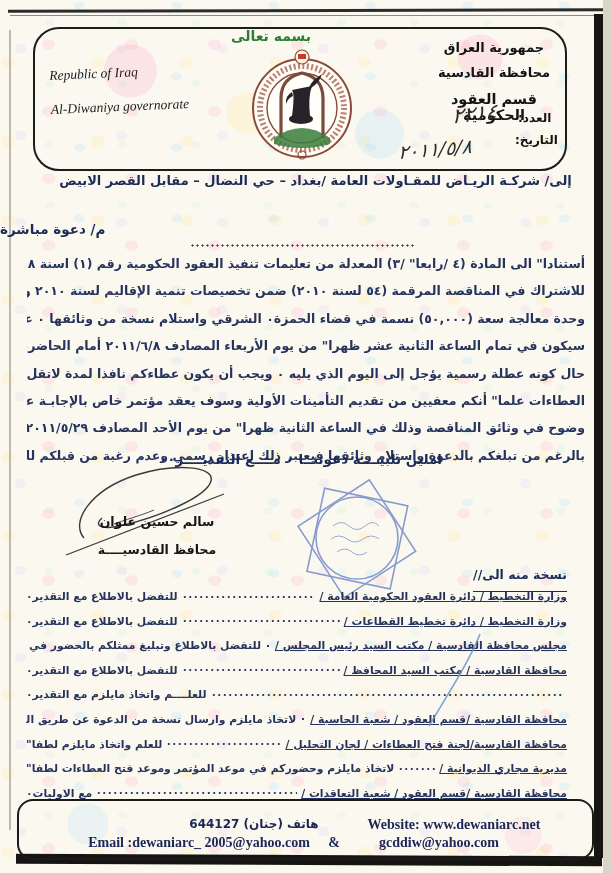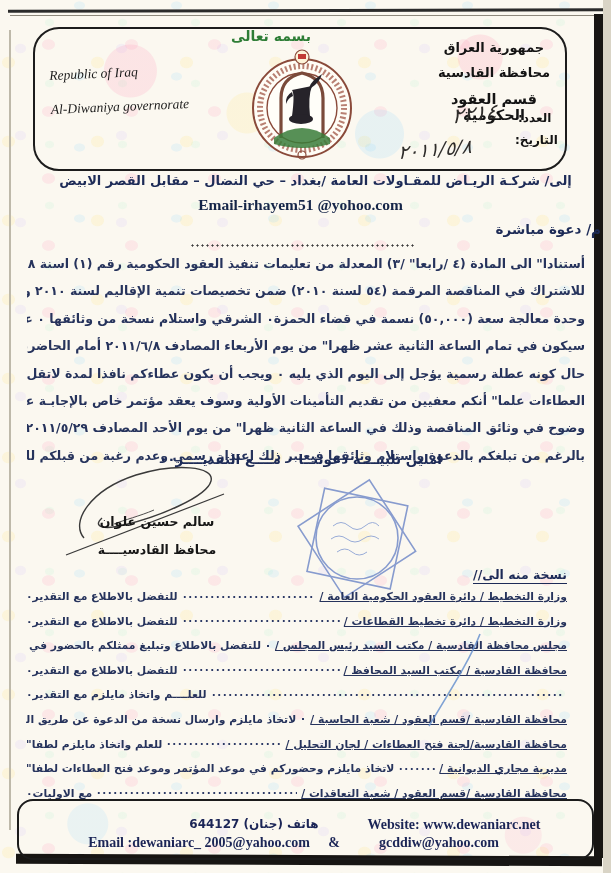--- a/index.html
+++ b/index.html
@@ -43,40 +43,40 @@
   .lbl{position:absolute;font-weight:bold;font-size:12px;color:#141414;direction:rtl;}
   .lbl-num{left:518px;top:111px;}
   .lbl-date{left:515px;top:133px;}
   .hw{position:absolute;font-style:italic;color:#2f2d2b;direction:rtl;white-space:nowrap;}
   .hw-number{left:452px;top:102px;font-size:21px;letter-spacing:4px;transform:rotate(-7deg) skewX(-10deg);}
   .hw-date{left:398px;top:138px;font-size:19px;letter-spacing:2px;transform:rotate(-5deg) skewX(-7deg);}
 
   
   .to-line{position:absolute;left:0;right:10px;top:173px;text-align:center;direction:rtl;font-weight:bold;font-size:13px;color:#1d2b57;padding-left:30px;}
   .email-line{position:absolute;left:0;right:10px;top:196px;text-align:center;font-family:"Liberation Serif",serif;font-weight:bold;font-size:15.5px;color:#152548;}
-  .subject-line{position:absolute;left:0;right:10px;top:221px;text-align:right;direction:rtl;font-weight:bold;font-size:13.5px;color:#1d2b57;}
+  .subject-line{position:absolute;left:0;right:10px;top:221px;text-align:left;direction:rtl;font-weight:bold;font-size:13.5px;color:#1d2b57;}
   .dots-sep{position:absolute;left:190px;top:243px;width:225px;height:5px;
     background-image:radial-gradient(circle,#3a3a3a 0.9px,transparent 1.2px);
     background-size:5px 5px;background-repeat:repeat-x;background-position:left center;}
 
   
   .body-block{position:absolute;left:27px;top:250px;width:558px;direction:rtl;color:#26335c;font-size:12.5px;font-weight:600;}
   .body-line{height:27.4px;line-height:27.4px;white-space:nowrap;text-align:justify;text-align-last:justify;overflow:hidden;}
   .body-line.last{text-align:right;text-align-last:right;}
   .closing{position:absolute;left:0;right:10px;top:451px;text-align:center;direction:rtl;font-weight:bold;font-size:13.5px;color:#1d2b57;}
 
   
   .sig-svg{position:absolute;left:62px;top:458px;}
   .sig-name{position:absolute;left:82px;top:514px;width:150px;text-align:center;direction:rtl;font-weight:bold;font-size:12.5px;color:#161616;}
   .sig-title{position:absolute;left:82px;top:542px;width:150px;text-align:center;direction:rtl;font-weight:bold;font-size:12.5px;color:#161616;}
   .stamp-svg{position:absolute;left:291px;top:476px;opacity:.92;}
   .pen-svg{position:absolute;left:424px;top:632px;}
 
   
-  .copies-head{position:absolute;right:44px;top:567px;direction:rtl;font-weight:bold;font-size:12.5px;color:#1d2b57;border-bottom:1.5px solid #1d2b57;padding-bottom:1px;}
+  .copies-head{position:absolute;right:44px;top:567px;direction:rtl;font-weight:bold;font-size:12.5px;color:#1d2b57;border-bottom:1.5px solid #1d2b57;padding-bottom:9px;}
   .copy-list{position:absolute;left:26px;right:44px;top:590px;direction:rtl;color:#26335c;font-size:10.8px;font-weight:600;}
   .copy-row{display:flex;align-items:baseline;height:13px;margin-bottom:11.6px;overflow:hidden;}
   .copy-row .office{white-space:nowrap;text-decoration:underline;}
   .copy-row .dots{flex:1;min-width:6px;height:10px;margin:0 4px;
     background-image:radial-gradient(circle,#2c3a66 0.9px,transparent 1.2px);
     background-size:5.5px 5.5px;background-repeat:repeat-x;background-position:left bottom 1px;}
   .copy-row .note{white-space:nowrap;}
 
   
   .ftr{position:absolute;left:17px;top:799px;width:573px;height:57px;border:2.5px solid #1b1b1b;border-radius:16px;
@@ -129,21 +129,20 @@
     <div class="l2">محافظة القادسية</div>
     <div class="l3">قسم العقود الحكومية</div>
   </div>
 
   <div class="lbl lbl-num">العدد:</div>
   <div class="hw hw-number">٢٢١٤</div>
   <div class="lbl lbl-date">التاريخ:</div>
   <div class="hw hw-date">٢٠١١/٥/٨</div>
 
   <div class="to-line">إلى/ شركـة الريـاض للمقـاولات العامة  /بغداد – حي النضال – مقابل القصر الابيض</div>
-  <div class="email-line">Email-irhayem51  @yohoo.com</div>
   <div class="subject-line">م/ دعوة مباشرة</div>
   <div class="dots-sep"></div>
 
   <div class="body-block">
     <div class="body-line">أستنادا" الى المادة (٤ /رابعا" /٣) المعدلة من تعليمات تنفيذ العقود الحكومية رقم (١) اسنة ٢٠٠٨ ٠ يدعوكم قـسم العقـود في محافظتنـا</div>
     <div class="body-line">للاشتراك في المناقصة المرقمة (٥٤ لسنة ٢٠١٠) ضمن تخصيصات تنمية الإقاليم لسنة ٢٠١٠ والخاصـة بأعمـال تـصميم وتجهيـز ونـصب</div>
     <div class="body-line">وحدة معالجة سعة (٥٠,٠٠٠) نسمة في قضاء الحمزة٠ الشرقي واستلام نسخة من وثائقها ٠ علما" أن أخر موعد لاسـتلام العطـاءات وفتحهـا</div>
     <div class="body-line">سيكون في تمام الساعة الثانية عشر ظهرا" من يوم الأربعاء المصادف ٢٠١١/٦/٨ أمام الحاضرين في القاعـة المخصـصة لـذلك في ديـوان المحافظـة وفي</div>
     <div class="body-line">حال كونه عطلة رسمية يؤجل إلى اليوم الذي يليه ٠ ويجب أن يكون عطاءكم نافذا لمدة لاتقل عن (٩٠ يوم ) تبدأ من تـاريخ غلـق المناقصة واسـتلام</div>
     <div class="body-line">العطاءات علما" أنكم معفيين من تقديم التأمينات الأولية وسوف يعقد مؤتمر خاص بالإجابـة عـن استفسـاراتكم وأسـئلتكم عـن أي غمـوض أو عـدم</div>

